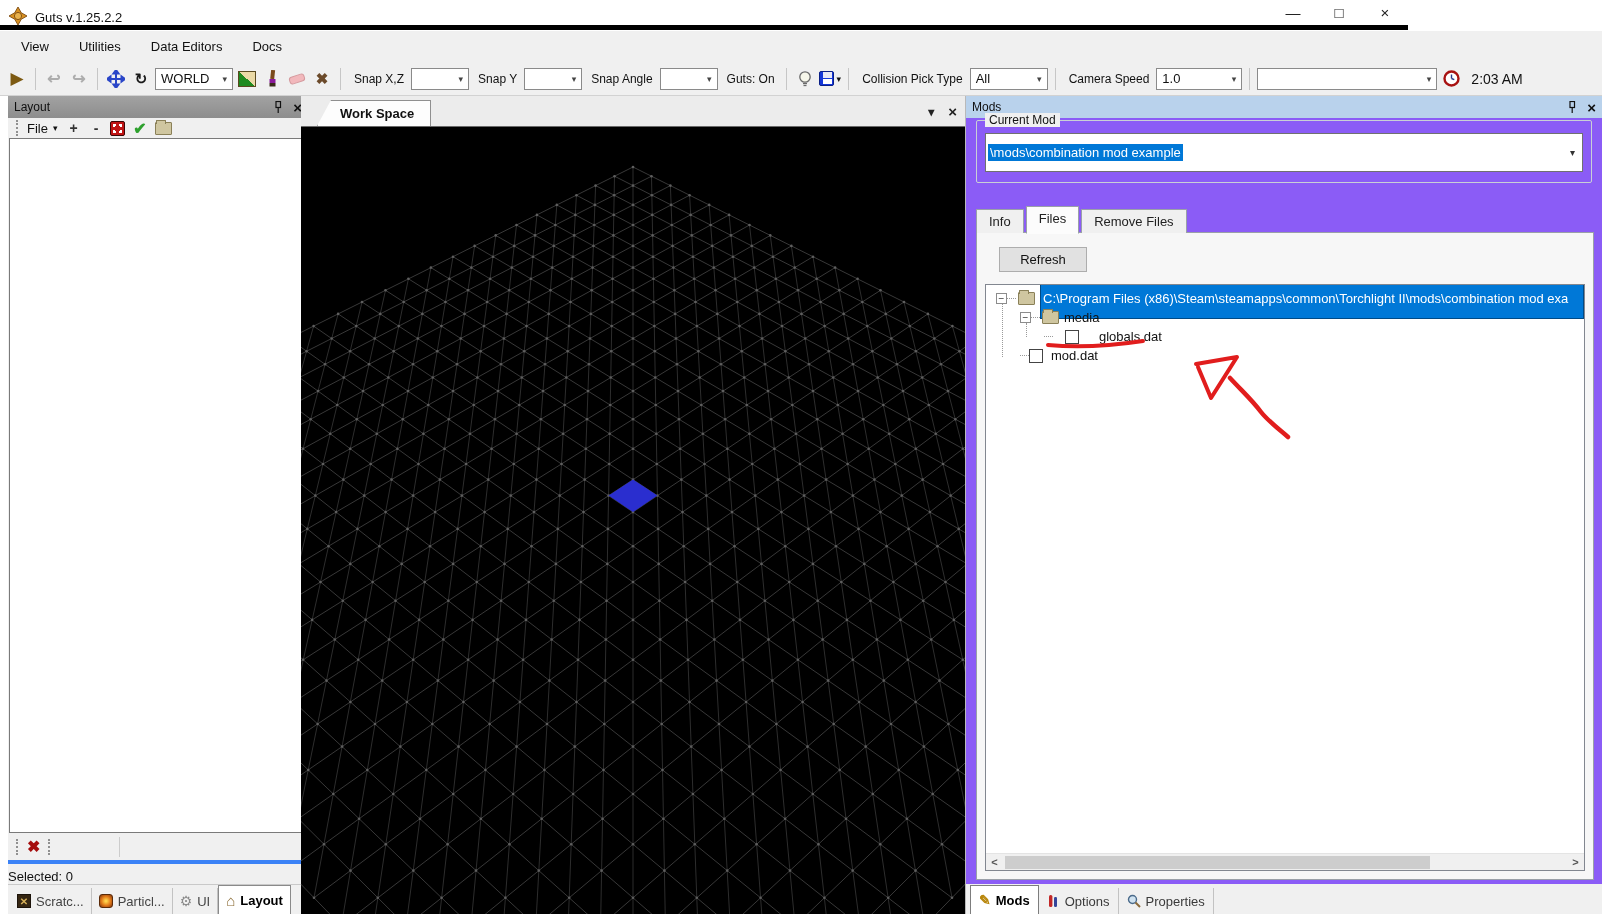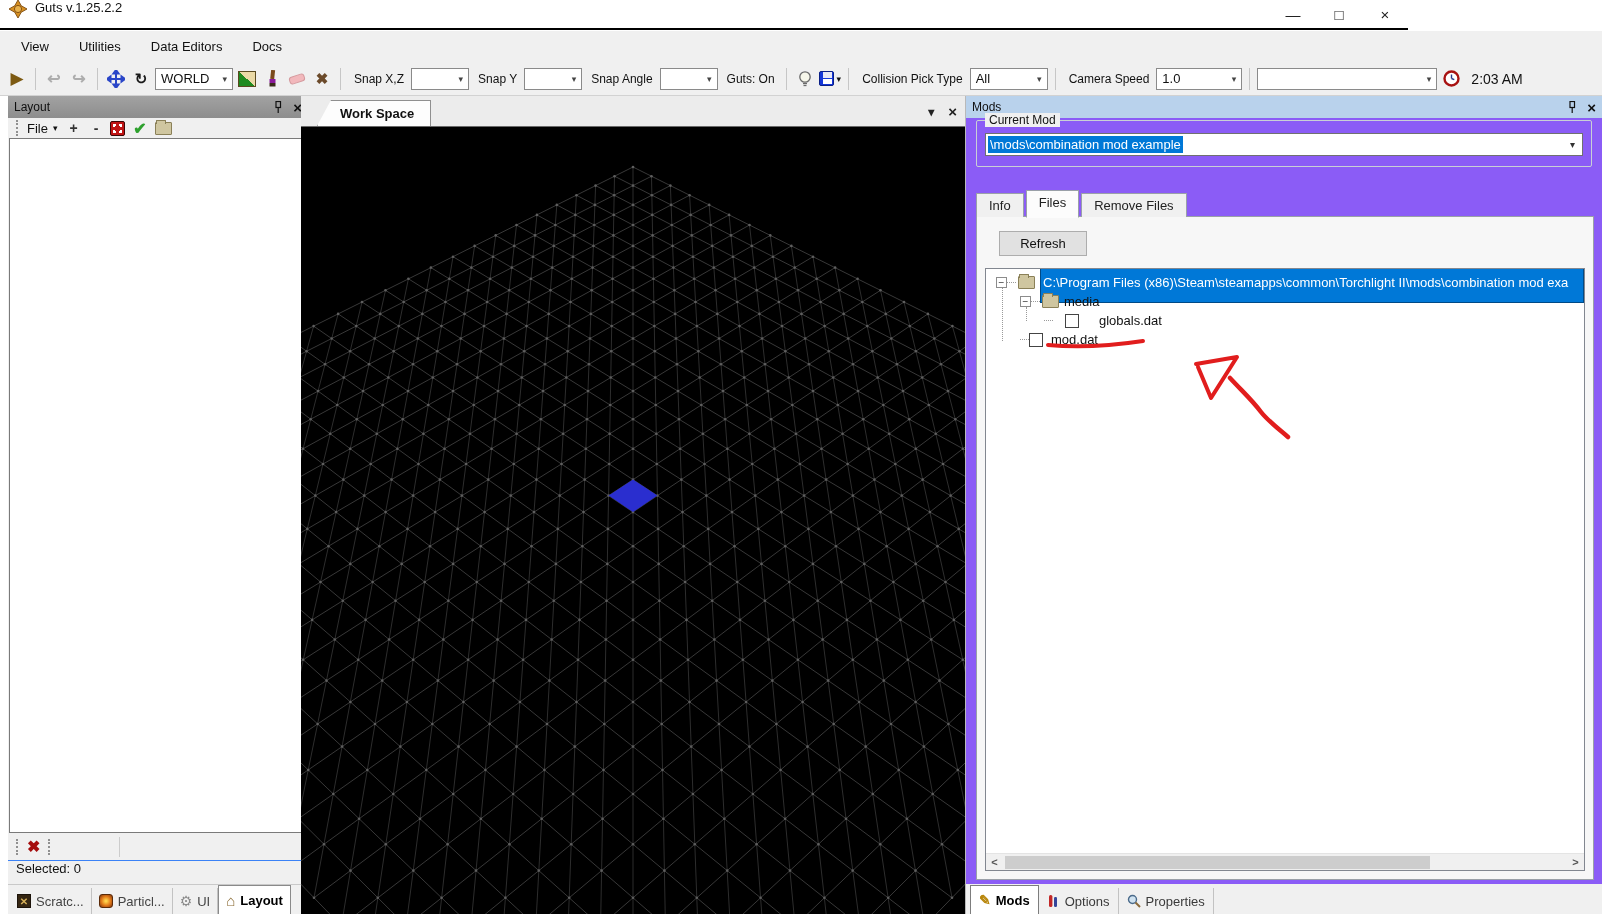--- a/index.html
+++ b/index.html
@@ -1,21 +1,21 @@
 <!DOCTYPE html>
 <html><head>
 <meta charset="utf-8">
 <style>
   * { margin:0; padding:0; box-sizing:border-box; }
   html,body { width:1602px; height:914px; overflow:hidden; background:#fff;
               font-family:"Liberation Sans", sans-serif; font-size:13px; color:#111; }
 
   
   .titlebar { position:absolute; left:0; top:0; width:1408px; height:30px; background:#fff;
-              display:flex; align-items:flex-start; border-bottom:2px solid #000000; }
+              display:flex; align-items:flex-end; border-bottom:5px solid #000000; }
   .titlebar .appicon { margin:0 8px 0 9px; width:18px; height:18px; }
   .titlebar .title { font-size:13px; }
   .wincontrols { margin-left:auto; display:flex; height:100%; }
   .winbtn { width:46px; height:100%; display:flex; align-items:center; justify-content:center;
             font-size:15px; color:#222; }
 
   
   .menubar { position:absolute; left:0; top:31px; width:1602px; height:31px; background:#f0f0f0;
              display:flex; align-items:center; padding-left:6px; }
   .menubar .mitem { padding:0 15px; line-height:31px; font-size:13px; }
@@ -63,22 +63,22 @@
                            radial-gradient(circle 1.7px at 25% 75%, #fff 95%, transparent),
                            radial-gradient(circle 1.7px at 75% 75%, #fff 95%, transparent); }
   .checkgreen { color:#2ea12e; font-size:16px; font-weight:bold; }
   .folder { width:17px; height:13px; background:#cfc6a0; border:1px solid #8a8058; border-radius:1px; position:relative; }
   .folder:before { content:""; position:absolute; left:0; top:-3px; width:8px; height:3px; background:#cfc6a0;
                    border:1px solid #8a8058; border-bottom:none; border-radius:1px 1px 0 0; }
   .listarea { flex:1; margin:0 1px; background:#fff; border:1px solid #7a7a7a; }
   .lowbar { height:27px; display:flex; align-items:center; gap:8px; padding:0 8px; }
   .xred { color:#a50d0d; font-weight:bold; font-size:16px; }
   .lowdiv { width:1px; height:20px; background:#cccccc; margin-left:60px; }
-  .statusbar { height:24px; display:flex; align-items:flex-start; padding-left:8px; font-size:13px;
-               border-top:1px solid #3b82f6; }
+  .statusbar { height:24px; display:flex; align-items:flex-end; font-size:13px;
+               border-top:4px solid #3b82f6; }
   .lefttabs { height:30px; display:flex; align-items:flex-end; padding-left:2px; background:#f0f0f0;
               border-top:1px solid #c9c9c9; }
   .ltab { display:flex; align-items:center; gap:5px; padding:4px 7px; font-size:13px; color:#444;
           border-right:1px solid #c2c2c2; height:26px; }
   .ltab.active { background:#fff; border:1px solid #8a8a8a; border-bottom:none; color:#000; font-weight:bold; height:29px; }
   .scratchicon { width:14px; height:14px; background:#352612; color:#d8b25a; font-size:10px; font-weight:bold;
                  display:flex; align-items:center; justify-content:center; border:1px solid #1c130a; }
   .particleicon { width:14px; height:14px; border-radius:3px; border:1px solid #5a2a08;
                   background:radial-gradient(circle at 50% 50%, #ffd24a 10%, #e07818 55%, #7c3410 100%); }
   .gearicon { color:#8a8a8a; font-size:14px; }
@@ -95,21 +95,21 @@
   .viewport { flex:1; background:#000; position:relative; overflow:hidden; border-top:1px solid #6a6a6a; }
   .viewport svg { position:absolute; left:0; top:0; }
 
   
   .rightpanel { position:absolute; left:965px; top:96px; width:637px; height:818px; background:#8b5cf6;
                 border-left:1px solid #b9b9b9; display:flex; flex-direction:column; }
   .modmenu { height:28px; display:flex; align-items:center; padding-left:14px; gap:28px; font-size:13px; }
   .groupbox { margin:2px 10px 0 10px; border:1px solid #c9d0d5; border-radius:2px; position:relative;
               padding:12px 8px 10px 8px; }
   .groupbox .legend { position:absolute; top:-8px; left:8px; background:#f0f0f0; padding:0 4px; font-size:12px; }
-  .modcombo { height:23px; background:#fff; border:1px solid #707070; display:flex; align-items:center; }
+  .modcombo { height:39px; background:#fff; border:1px solid #707070; display:flex; align-items:center; }
   .modcombo .val { background:#0078d7; color:#fff; font-size:13px; padding:1px 2px; margin-left:2px; white-space:nowrap; }
   .modcombo .arr { margin-left:auto; padding:0 7px; font-size:10px; color:#333; }
 
   .rtabs { display:flex; align-items:flex-end; margin:10px 0 0 10px; position:relative; z-index:2; }
   .rtab { font-size:13px; padding:4px 12px; background:#f0f0f0; border:1px solid #9aa0a8; border-bottom:none;
           margin-right:2px; color:#222; height:24px; }
   .rtab.active { background:#fcfcfc; height:28px; position:relative; top:1px; border-bottom:1px solid #fcfcfc;margin-top:12px; }
   .rtabpage { flex:1; margin:0 8px 0 10px; border:1px solid #9aa0a8; background:#f7f7f7;
               display:flex; flex-direction:column; position:relative; z-index:1; margin-top:-1px; }
   .refreshbtn { width:88px; height:25px; margin:14px 0 0 22px; background:#e1e1e1; border:1px solid #adadad;

